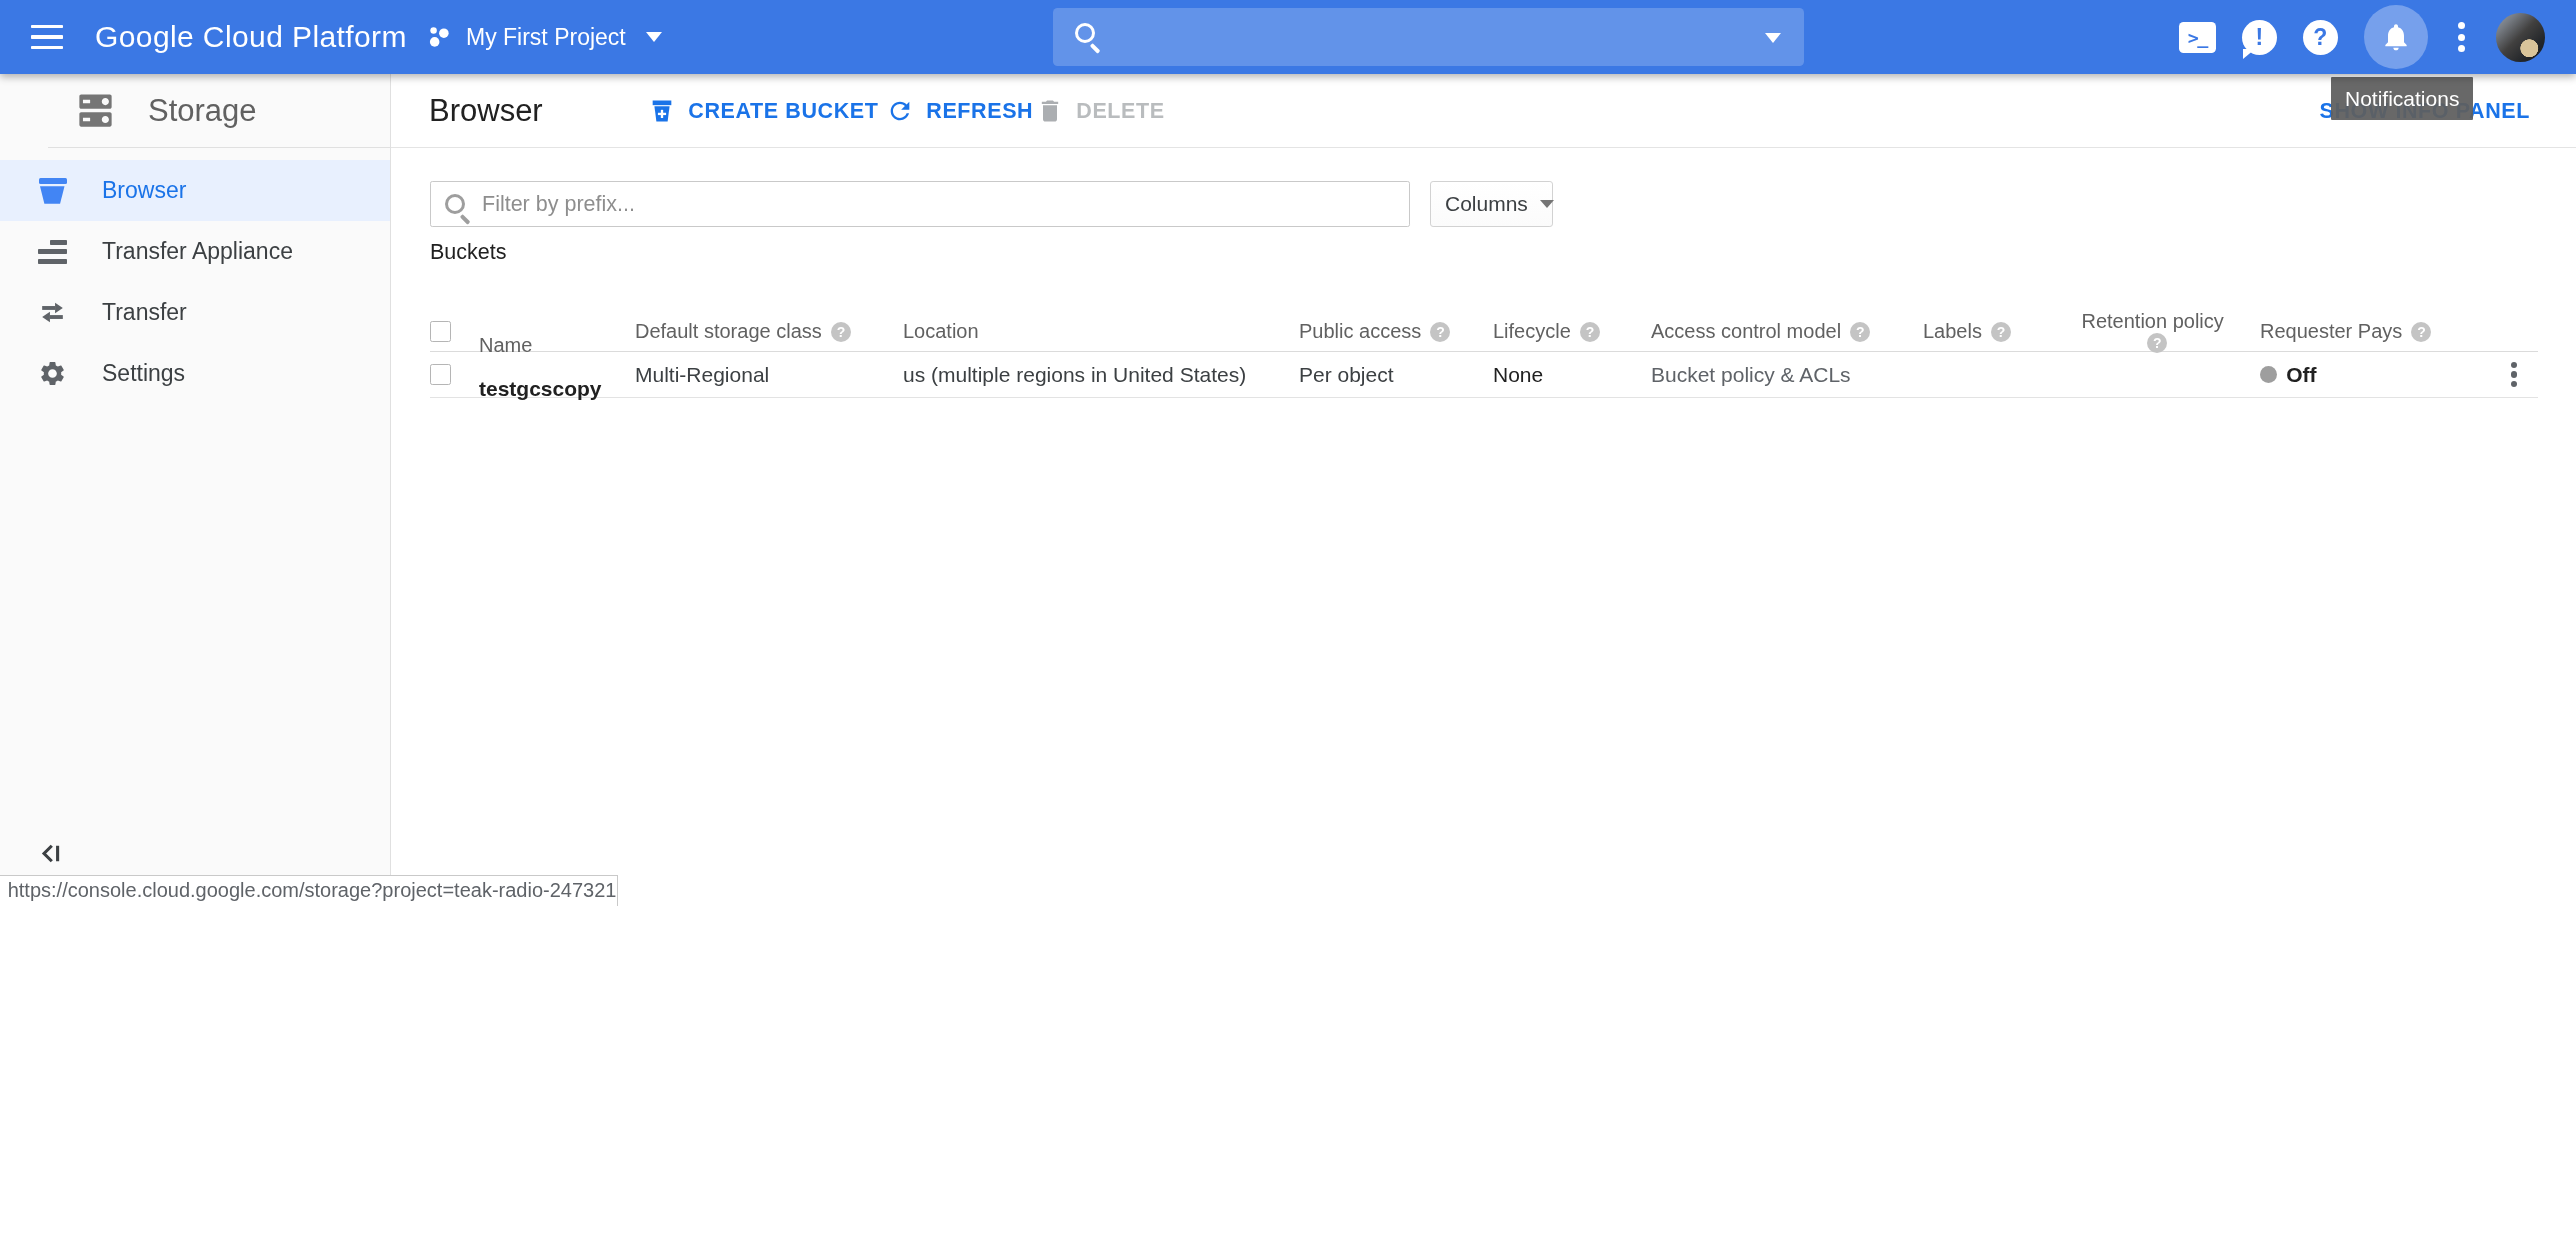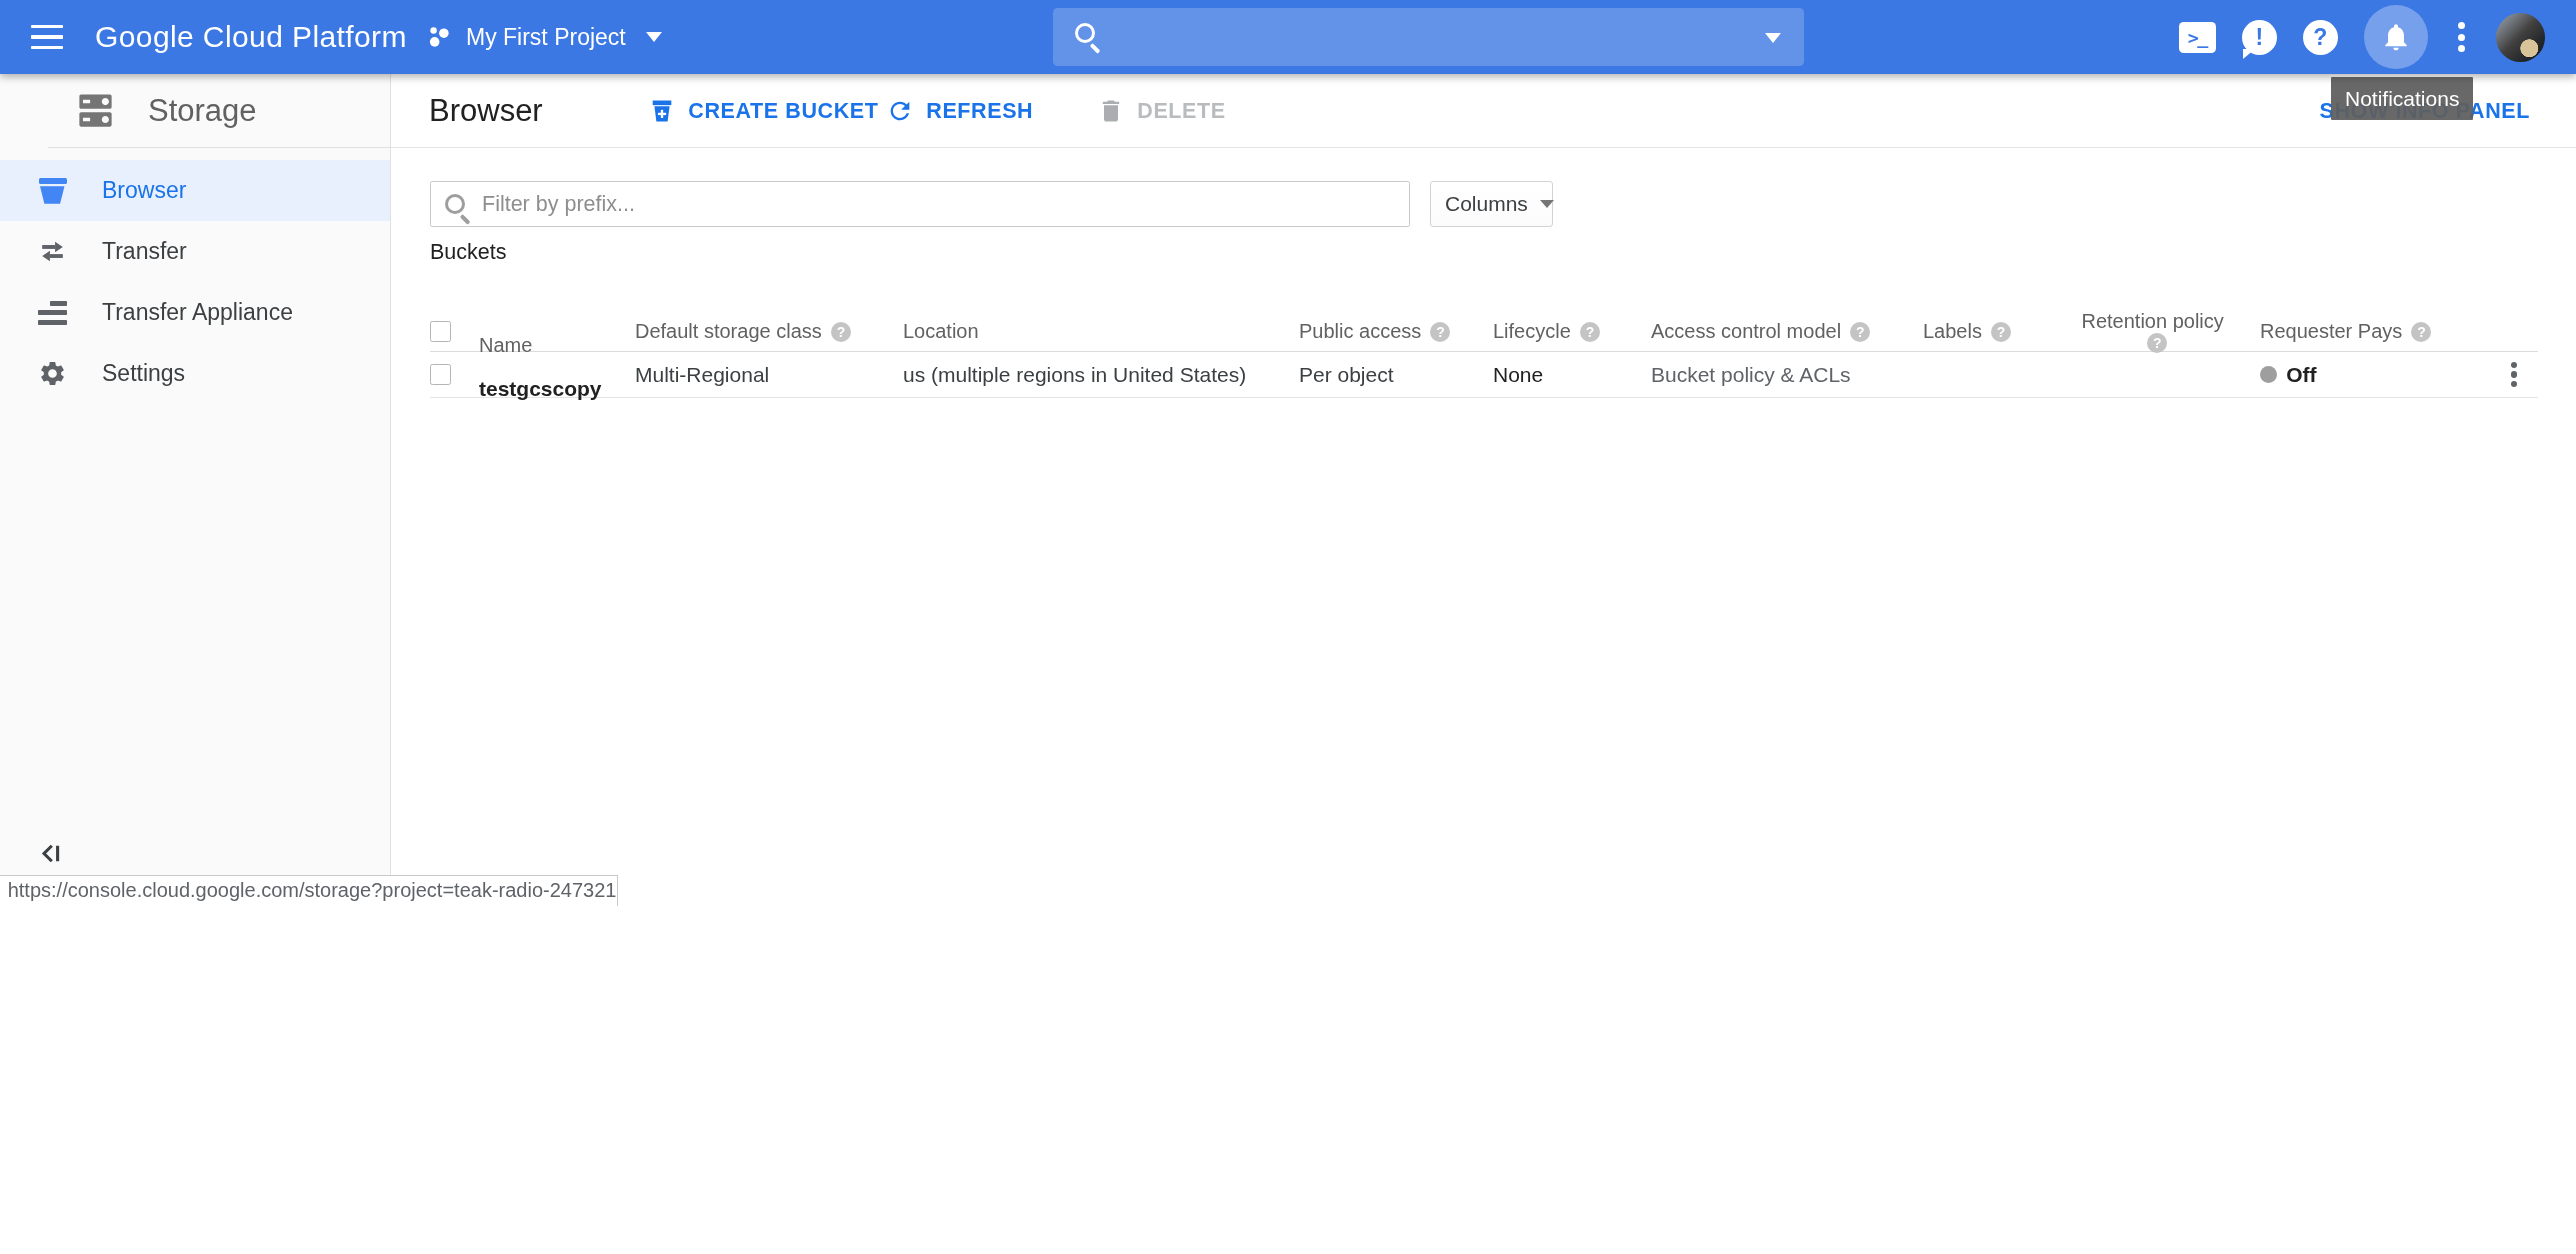--- a/index.html
+++ b/index.html
@@ -89,21 +89,21 @@
 
   
   .toolbar { position:absolute; left:391px; top:74px; right:0; height:74px;
     background:#fff; border-bottom:0.8px solid #E4E4E4; }
   .page-title { position:absolute; left:38px; top:0; line-height:74px; font-size:31px; color:#212121; }
   .tb-btn { position:absolute; top:0; height:74px; display:flex; align-items:center; gap:12.3px;
     font-size:21.5px; font-weight:bold; letter-spacing:0.6px; color:#1A73E8; cursor:pointer; white-space:nowrap; }
   .tb-btn svg { width:28px; height:28px; }
   .btn-create { left:257px; }
   .btn-refresh { left:495px; }
-  .btn-delete { left:706px; color:#B9BCBE; cursor:default;text-align:center; }
+  .btn-delete { left:645px; color:#B9BCBE; cursor:default;text-align:center; }
   .btn-delete svg { color:#ABAEB1; }
   .info-panel-btn { position:absolute; right:46px; top:0; line-height:74px;
     font-size:21.5px; font-weight:bold; letter-spacing:0.6px; color:#1A73E8; cursor:pointer; z-index:1; }
 
   
   .content { position:absolute; left:391px; top:148px; right:0; bottom:0; background:#fff; }
   .filter-box { position:absolute; left:39px; top:33px; width:980px; height:46px;
     border:0.8px solid #C9C9C9; border-radius:2.3px; background:#fff; }
   .filter-box .mag { left:14px; top:11.5px; color:#9E9E9E; }
   .filter-box input { position:absolute; inset:0; border:none; outline:none; font-size:21.5px;
@@ -207,38 +207,38 @@
     </div>
     <div class="nav">
       <div class="nav-item active">
         <span class="nicon">
             <span class="bucket-glyph"></span>
           </span>
         <span class="nlabel">Browser</span>
       </div>
       <div class="nav-item">
         <span class="nicon">
+          <span class="ta-glyph">
+              <div class="r1"></div>
+              <div></div>
+              <div></div>
+            </span>
+        </span>
+        <span class="nlabel">Transfer Appliance</span>
+      </div>
+      <div class="nav-item">
+        <span class="nicon">
           <svg width="31" height="31" viewBox="0 0 24 24" fill="currentColor">
             <path d="M4 7h10v3H4z"></path>
               <path d="M14 4.5L20 8.5 14 12.5z"></path>
             <path d="M10 14h10v3H10z"></path>
               <path d="M10 11.5L4 15.5l6 4z"></path>
           </svg>
         </span>
         <span class="nlabel">Transfer</span>
-      </div>
-      <div class="nav-item">
-        <span class="nicon">
-          <span class="ta-glyph">
-              <div class="r1"></div>
-              <div></div>
-              <div></div>
-            </span>
-        </span>
-        <span class="nlabel">Transfer Appliance</span>
       </div>
       <div class="nav-item">
         <span class="nicon">
           <svg width="29" height="29" viewBox="0 0 24 24" fill="currentColor">
             <path d="M19.14 12.94c.04-.3.06-.61.06-.94 0-.32-.02-.64-.07-.94l2.03-1.58c.18-.14.23-.41.12-.61l-1.92-3.32c-.12-.22-.37-.29-.59-.22l-2.39.96c-.5-.38-1.03-.7-1.62-.94l-.36-2.54c-.04-.24-.24-.41-.48-.41h-3.84c-.24 0-.43.17-.47.41l-.36 2.54c-.59.24-1.13.57-1.62.94l-2.39-.96c-.22-.08-.47 0-.59.22L2.74 8.87c-.12.21-.08.47.12.61l2.03 1.58c-.05.3-.09.63-.09.94s.02.64.07.94l-2.03 1.58c-.18.14-.23.41-.12.61l1.92 3.32c.12.22.37.29.59.22l2.39-.96c.5.38 1.03.7 1.62.94l.36 2.54c.05.24.24.41.48.41h3.84c.24 0 .44-.17.47-.41l.36-2.54c.59-.24 1.13-.56 1.62-.94l2.39.96c.22.08.47 0 .59-.22l1.92-3.32c.12-.22.07-.47-.12-.61l-2.01-1.58zM12 15.6c-1.98 0-3.6-1.62-3.6-3.6s1.62-3.6 3.6-3.6 3.6 1.62 3.6 3.6-1.62 3.6-3.6 3.6z"></path>
           </svg>
         </span>
         <span class="nlabel">Settings</span>
       </div>
     </div>

